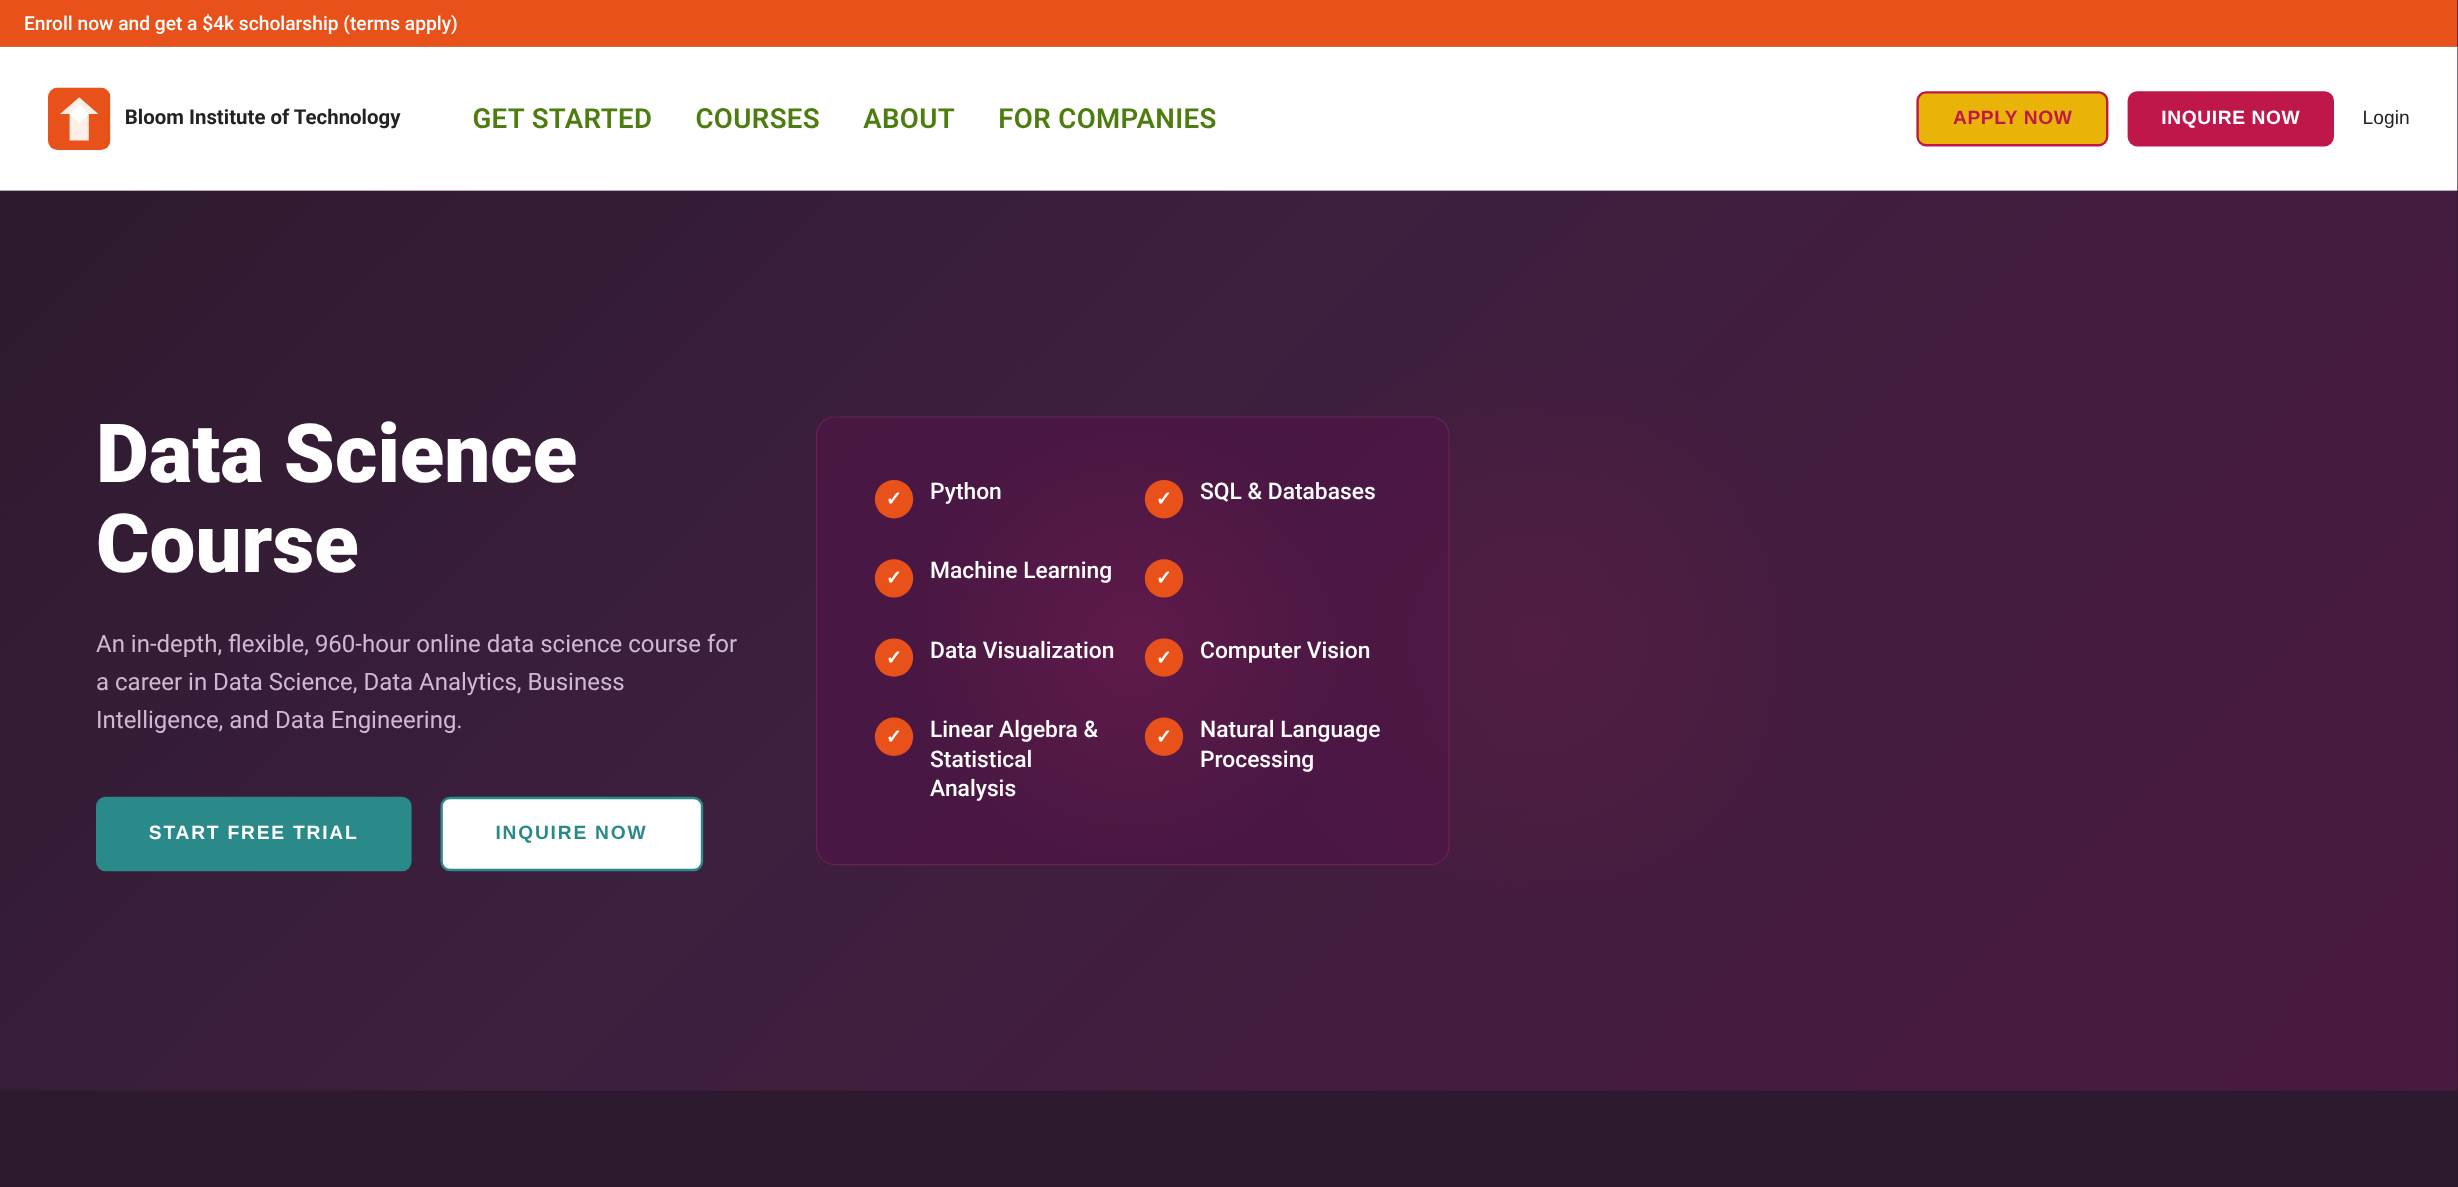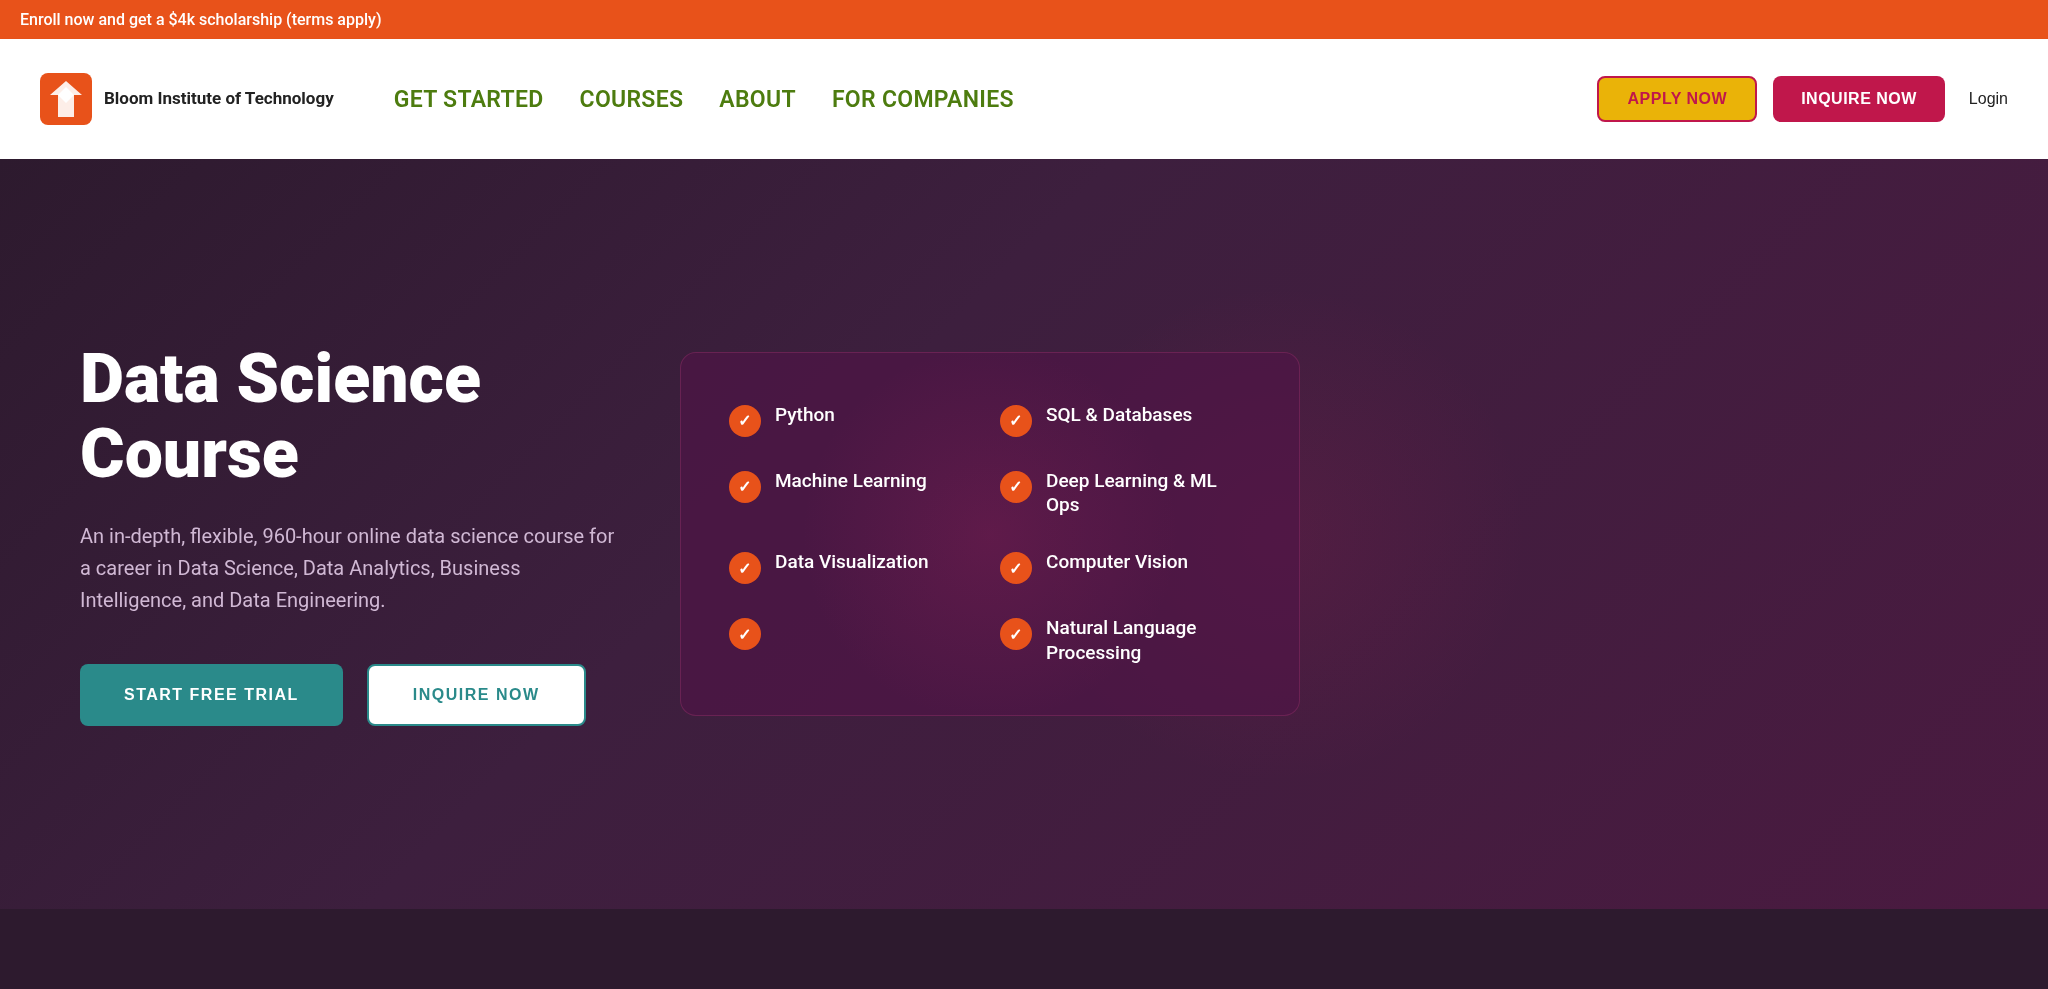--- a/index.html
+++ b/index.html
@@ -183,21 +183,21 @@
       font-weight: 700;
       border-radius: 8px;
       cursor: pointer;
       letter-spacing: 1.5px;
       text-transform: uppercase;
     }
 
     
     #hero-right {
       flex-shrink: 0;
-      width: 620px;
+      width: 528px;
     }
 
     #topics-card {
       background: rgba(80, 20, 70, 0.65);
       border: 1px solid rgba(180, 60, 120, 0.3);
       border-radius: 16px;
       padding: 50px 48px;
       position: relative;
       overflow: hidden;
     }
@@ -315,35 +315,35 @@
           <span class="topic-label">SQL &amp; Databases</span>
         </div>
 
         <div class="topic-item">
           <div class="topic-check"></div>
           <span class="topic-label">Machine Learning</span>
         </div>
 
         <div class="topic-item">
           <div class="topic-check"></div>
-          <span class="topic-label">Deep Learning &amp; ML Ops</span>
         </div>
 
         <div class="topic-item">
           <div class="topic-check"></div>
           <span class="topic-label">Data Visualization</span>
         </div>
 
         <div class="topic-item">
           <div class="topic-check"></div>
           <span class="topic-label">Computer Vision</span>
         </div>
 
         <div class="topic-item">
           <div class="topic-check"></div>
+          <span class="topic-label">Linear Algebra &amp; Statistical Analysis</span>
         </div>
 
         <div class="topic-item">
           <div class="topic-check"></div>
           <span class="topic-label">Natural Language Processing</span>
         </div>
 
       </div>
     </div>
   </div>

